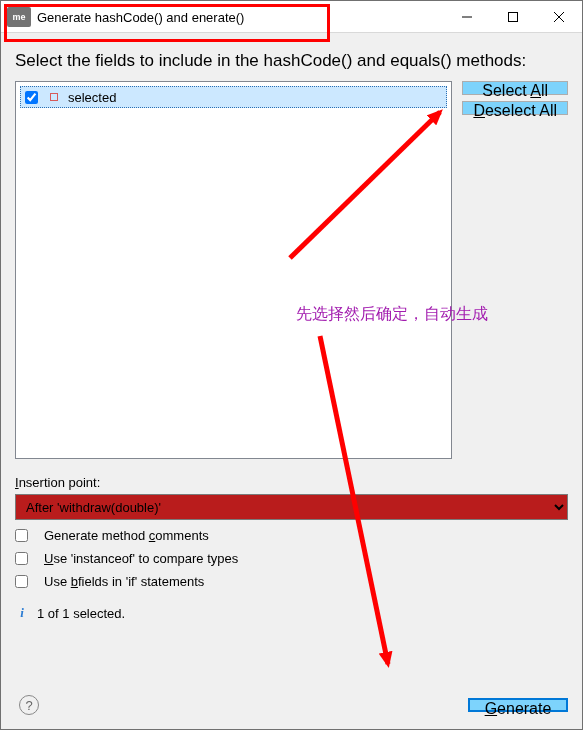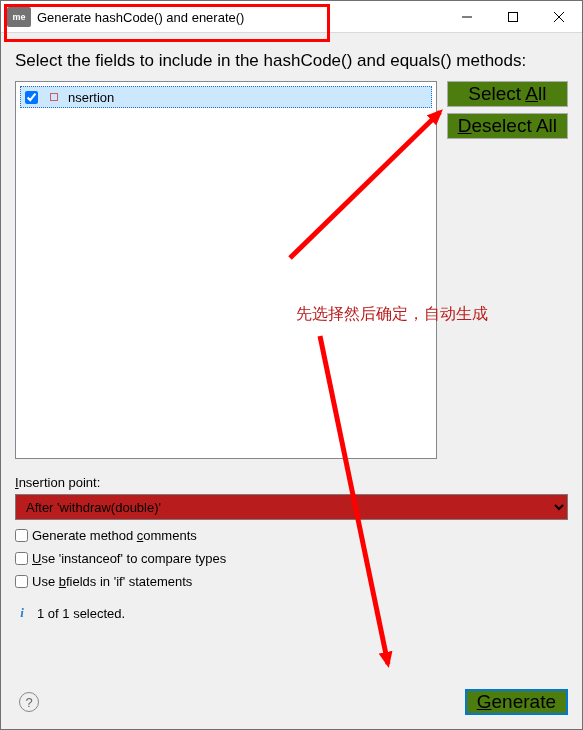--- a/index.html
+++ b/index.html
@@ -17,37 +17,37 @@
   .winbtn { width:46px; height:32px; display:flex; align-items:center; justify-content:center; color:#333; }
   .winbtn svg { width:10px; height:10px; }
   .content { flex:1; padding:12px 14px 14px 14px; display:flex; flex-direction:column; }
   .instruction { margin:6px 0 10px 0; font-size:17px; }
   .main-row { display:flex; gap:10px; }
   .field-list { flex:1; height:378px; background:#fff; border:1px solid #828790; padding:4px; overflow:auto; }
   .field-row { display:flex; align-items:center; height:22px; gap:6px; padding-left:4px; background:#cce8ff; border:1px dotted #2a6fb3; }
   .field-row input[type=checkbox] { margin:0 2px 0 0; }
   .tiny-sq { width:8px; height:8px; border:1px solid #d65a5a; margin:0 4px; }
   .side-buttons { display:flex; flex-direction:column; gap:6px; }
-  .btn { min-width:100px; height:26px; background:#4d7c0f; border:1px solid #adadad; font-family:inherit; font-size:19px; padding:0 10px; cursor:pointer; }
+  .btn { min-width:100px; height:14px; background:#7dd3fc; border:1px solid #adadad; font-family:inherit; font-size:16px; padding:0 10px; cursor:pointer; }
   .btn.primary { border:2px solid #0078d7; }
   .section-lbl { margin-top:16px; margin-bottom:4px; font-size:13px; }
   .combo { width:100%; height:26px; border:1px solid #7a7a7a; background:#b91c1c; font-family:inherit; font-size:13px; padding:0 6px; }
-  .check-line { display:flex; align-items:center; gap:4px; margin-top:8px; font-size:13px; }
+  .check-line { display:flex; align-items:center; gap:16px; margin-top:8px; font-size:13px; }
   .check-line input { margin:0; }
   .status-line { display:flex; align-items:center; gap:8px; margin-top:16px; font-size:13px; }
   .info-icon { color:#2b7cd3; font-style:italic; font-weight:bold; font-family:Georgia, serif; width:14px; text-align:center; }
   .footer { margin-top:auto; display:flex; align-items:center; padding-top:12px; }
   .help-icon { width:20px; height:20px; border:1.5px solid #888; border-radius:50%; display:flex; align-items:center; justify-content:center; color:#666; font-size:13px; margin-left:4px; }
   .footer-btns { margin-left:auto; display:flex; gap:8px; }
   u.key { text-decoration:underline; }
 
   
   .overlay { position:absolute; inset:0; pointer-events:none; }
   .red-box { position:absolute; left:4px; top:4px; width:326px; height:38px; border:3px solid red; }
-  .anno-text { position:absolute; left:296px; top:304px; color:#b91c1c; font-size:16px; font-family:"Microsoft YaHei","SimSun",sans-serif; white-space:nowrap; }
+  .anno-text { position:absolute; left:296px; top:304px; color:#a21caf; font-size:16px; font-family:"Microsoft YaHei","SimSun",sans-serif; white-space:nowrap; }
 </style>
 </head>
 <body>
 
 <div class="window">
   <div class="titlebar">
     <div class="titlebar-icon">me</div>
     <div class="titlebar-text">Generate hashCode() and enerate()</div>
     <div class="winbtn">
       <svg viewBox="0 0 10 10">
@@ -68,21 +68,21 @@
   </div>
 
   <div class="content">
     <div class="instruction">Select the fields to include in the hashCode() and equals() methods:</div>
 
     <div class="main-row">
       <div class="field-list">
         <div class="field-row">
           <input type="checkbox" checked="" style="">
           <span class="tiny-sq"></span>
-          <span>nsertion</span>
+          <span>selected</span>
         </div>
       </div>
       <div class="side-buttons">
         <button class="btn">
           <span>Select </span><u class="key">A</u><span>ll</span>
         </button>
         <button class="btn">
           <span></span><u class="key">D</u><span>eselect All</span>
         </button>
       </div>

